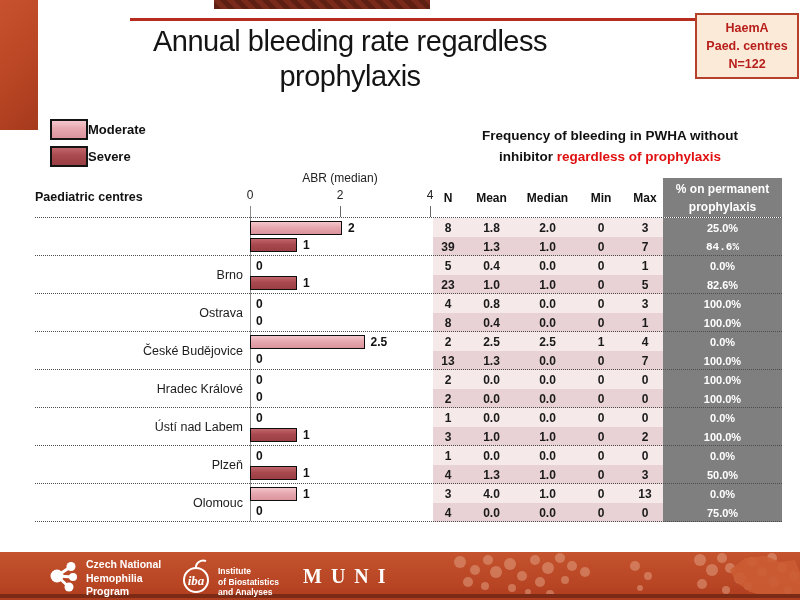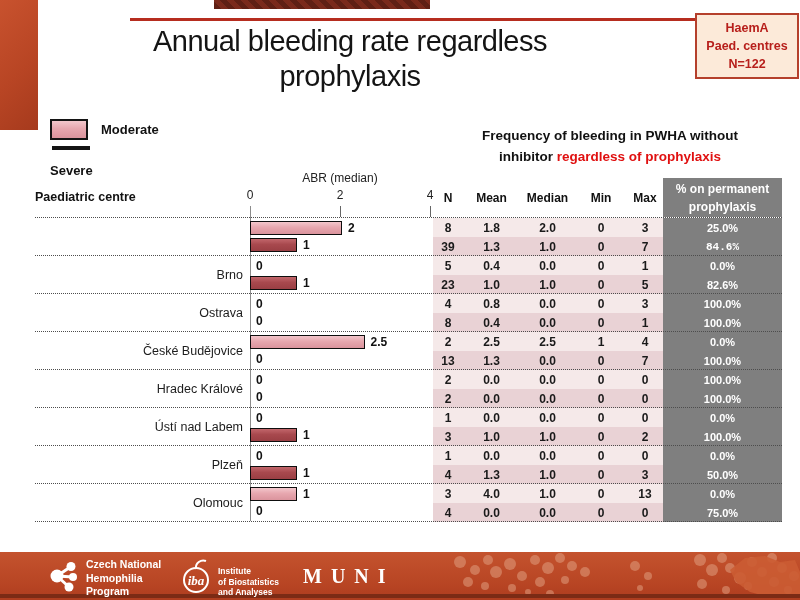--- a/index.html
+++ b/index.html
@@ -12,21 +12,21 @@
   .left-accent{position:absolute;left:0;top:0;width:38px;height:130px;
      background:linear-gradient(135deg,#c8522e 0%,#b84524 55%,#a63a1d 100%);}
   
   .title{position:absolute;left:85px;top:24px;width:530px;text-align:center;
      font-size:29px;line-height:1.22;font-weight:400;letter-spacing:-0.5px;color:#141414;}
   
   .badge{position:absolute;left:695px;top:13px;width:100px;height:62px;background:#fcead9;
      border:2px solid #b5402c;display:flex;flex-direction:column;align-items:center;justify-content:center;
      font-size:12.5px;font-weight:600;color:#b71f1b;line-height:1.45;text-align:center;}
   
-  .legend-item{position:absolute;left:50px;display:flex;align-items:center;gap:13px;height:20px;}
+  .legend-item{position:absolute;left:50px;display:flex;align-items:center;height:20px;}
   .swatch{width:34px;height:17px;border:2px solid #141414;}
   .sw-mod{background:linear-gradient(180deg,#f3c7cc 0%,#e7a7af 45%,#db949d 100%);}
   .sw-sev{background:linear-gradient(180deg,#c2666b 0%,#a8494e 45%,#9a3f44 100%);}
   .legend-label{font-size:13px;font-weight:700;color:#111;}
   
   .freq-title{position:absolute;left:450px;top:126px;width:320px;text-align:center;
      font-size:13.5px;font-weight:700;line-height:1.55;color:#111;}
   .freq-red{color:#e01010;}
   
   .hdr{position:absolute;font-size:12.5px;font-weight:700;color:#111;}
@@ -84,31 +84,31 @@
   <div class="badge">
     <span>HaemA</span>
     <span>Paed. centres</span>
     <span>N=122</span>
   </div>
 
   <div class="legend-item" style="top:119px;">
     <span class="swatch sw-mod"></span>
     <span class="legend-label">Moderate</span>
   </div>
-  <div class="legend-item" style="top:146px;flex-direction:column;">
+  <div class="legend-item" style="top:146px;">
     <span class="swatch sw-sev"></span>
     <span class="legend-label">Severe</span>
   </div>
 
   <div class="freq-title">
     <span>Frequency of bleeding in PWHA without</span><br>
     <span>inhibitor </span><span class="freq-red">regardless of prophylaxis</span>
   </div>
 
-  <span class="hdr" style="left:35px;top:190px;">Paediatric centre</span>
+  <span class="hdr" style="left:35px;top:190px;">Paediatric centres</span>
   <span class="abr-label">ABR (median)</span>
   <span class="tick-label" style="left:230px;">0</span>
   <span class="tick-label" style="left:320px;">2</span>
   <span class="tick-label" style="left:410px;">4</span>
 
   <span class="col-hdr" style="left:433px;width:30px;">N</span>
   <span class="col-hdr" style="left:463px;width:57px;">Mean</span>
   <span class="col-hdr" style="left:520px;width:55px;">Median</span>
   <span class="col-hdr" style="left:575px;width:52px;">Min</span>
   <span class="col-hdr" style="left:627px;width:36px;">Max</span>

